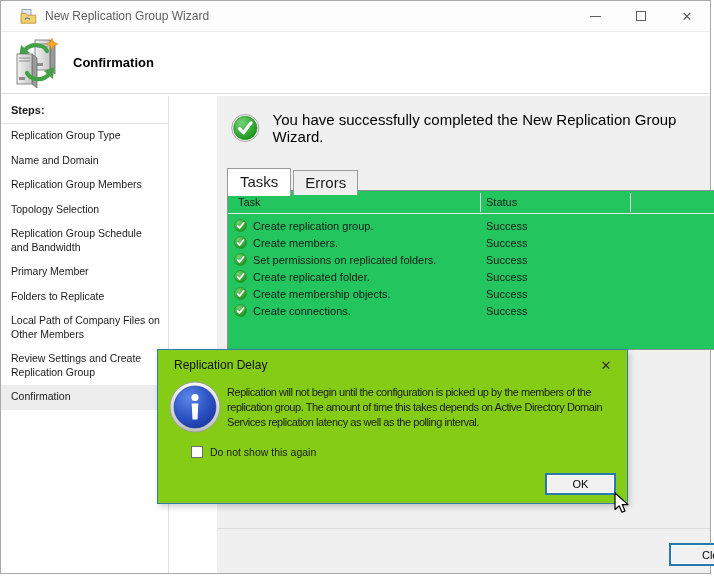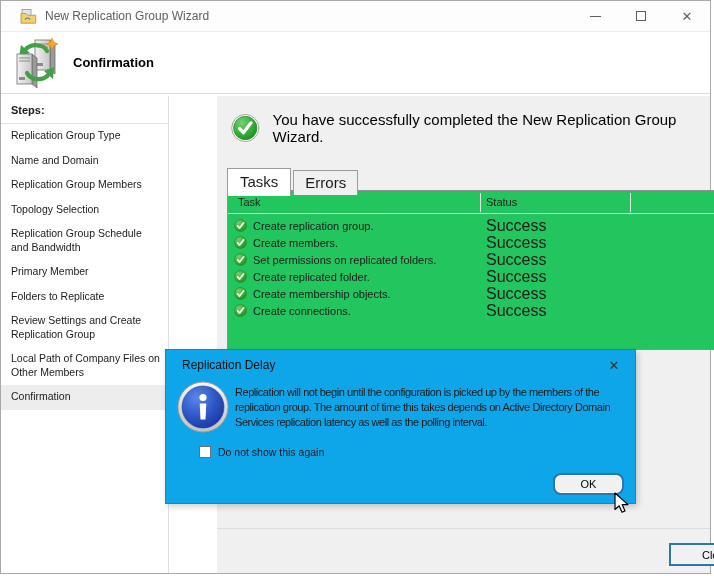--- a/index.html
+++ b/index.html
@@ -48,42 +48,42 @@
   .panel{position:absolute;left:10px;top:94px;width:524px;height:160px;background:#22c55e;border:1px solid #8d9094;z-index:1;overflow:hidden;}
   .thead{position:relative;height:23px;border-bottom:1px solid #e8e8e8;}
   .th{position:absolute;top:5px;font-size:11px;color:#222;}
   .th-task{left:10px;}
   .th-status{left:258px;}
   .col-div{position:absolute;top:2px;height:19px;width:1px;background:#e3e3e3;}
   .tbody{padding-top:3px;}
   .trow{display:flex;align-items:center;height:17px;padding-left:6px;}
   .row-icon{width:13px;height:13px;margin-right:6px;flex:0 0 auto;}
   .cell-task{font-size:11px;flex:0 0 233px;white-space:nowrap;}
-  .cell-status{font-size:16px;white-space:nowrap;}
+  .cell-status{font-size:11px;white-space:nowrap;}
   
   .footer-sep{position:absolute;left:0;right:0;top:432px;height:1px;background:#dcdcdc;}
   .btn{
     background:#f1f1f1;border:2px solid var(--focus);box-shadow:inset 0 0 0 1px #fff;
     font-size:11px;color:#000;display:flex;align-items:center;justify-content:center;
     font-family:"Liberation Sans",sans-serif;cursor:default;
   }
   .close-btn{position:absolute;left:452px;top:447px;width:94px;height:23px;}
   
   .dialog{
-    position:absolute;left:164px;top:348px;width:471px;height:155px;
-    background:#0ea5e9;border:1px solid #2f7cb5;box-shadow:2px 3px 6px rgba(0,0,0,0.18);z-index:10;
+    position:absolute;left:156px;top:348px;width:471px;height:155px;
+    background:#84cc16;border:1px solid #2f7cb5;box-shadow:2px 3px 6px rgba(0,0,0,0.18);z-index:10;
   }
   .dlg-title{position:absolute;left:16px;top:8px;font-size:12px;color:#111;}
   .dlg-close{position:absolute;right:10px;top:5px;width:22px;height:20px;display:flex;align-items:center;justify-content:center;font-size:13px;color:#333;cursor:default;}
   .info-icon{position:absolute;left:11px;top:31px;}
   .dlg-msg{position:absolute;left:69px;top:35px;width:402px;font-size:11px;line-height:15px;letter-spacing:-0.45px;white-space:pre-line;color:#1b1b1b;}
   .dlg-check{position:absolute;left:33px;top:96px;display:flex;align-items:center;cursor:default;}
   .checkbox{width:12px;height:12px;background:#fff;border:1px solid #6e6e6e;flex:0 0 auto;}
   .check-label{margin-left:7px;font-size:10.5px;}
-  .ok-btn{position:absolute;left:387px;top:123px;width:71px;height:22px;border-radius:8px;}
+  .ok-btn{position:absolute;left:387px;top:123px;width:71px;height:22px;}
   
   .cursor{position:absolute;left:612px;top:491px;z-index:20;pointer-events:none;}
 </style>
 </head>
 <body>
 
 <div class="window">
 
   <div class="titlebar">
     <svg class="app-icon" viewBox="0 0 17 17" width="17" height="17">
@@ -145,25 +145,25 @@
 
   <div class="step-item"><span class="step-label">Topology Selection</span></div>
 
   <div class="step-item"><span class="step-label">Replication Group Schedule
 and Bandwidth</span></div>
 
   <div class="step-item"><span class="step-label">Primary Member</span></div>
 
   <div class="step-item"><span class="step-label">Folders to Replicate</span></div>
 
+  <div class="step-item"><span class="step-label">Local Path of Company Files on
+Other Members</span></div>
+
   <div class="step-item"><span class="step-label">Review Settings and Create
 Replication Group</span></div>
-
-  <div class="step-item"><span class="step-label">Local Path of Company Files on
-Other Members</span></div>
 
   <div class="step-item selected"><span class="step-label">Confirmation</span></div>
 </div>
     </div>
 
     <div class="main">
 
       <div class="success-row">
         <svg width="30" height="30" viewBox="0 0 30 30">
           <defs>

